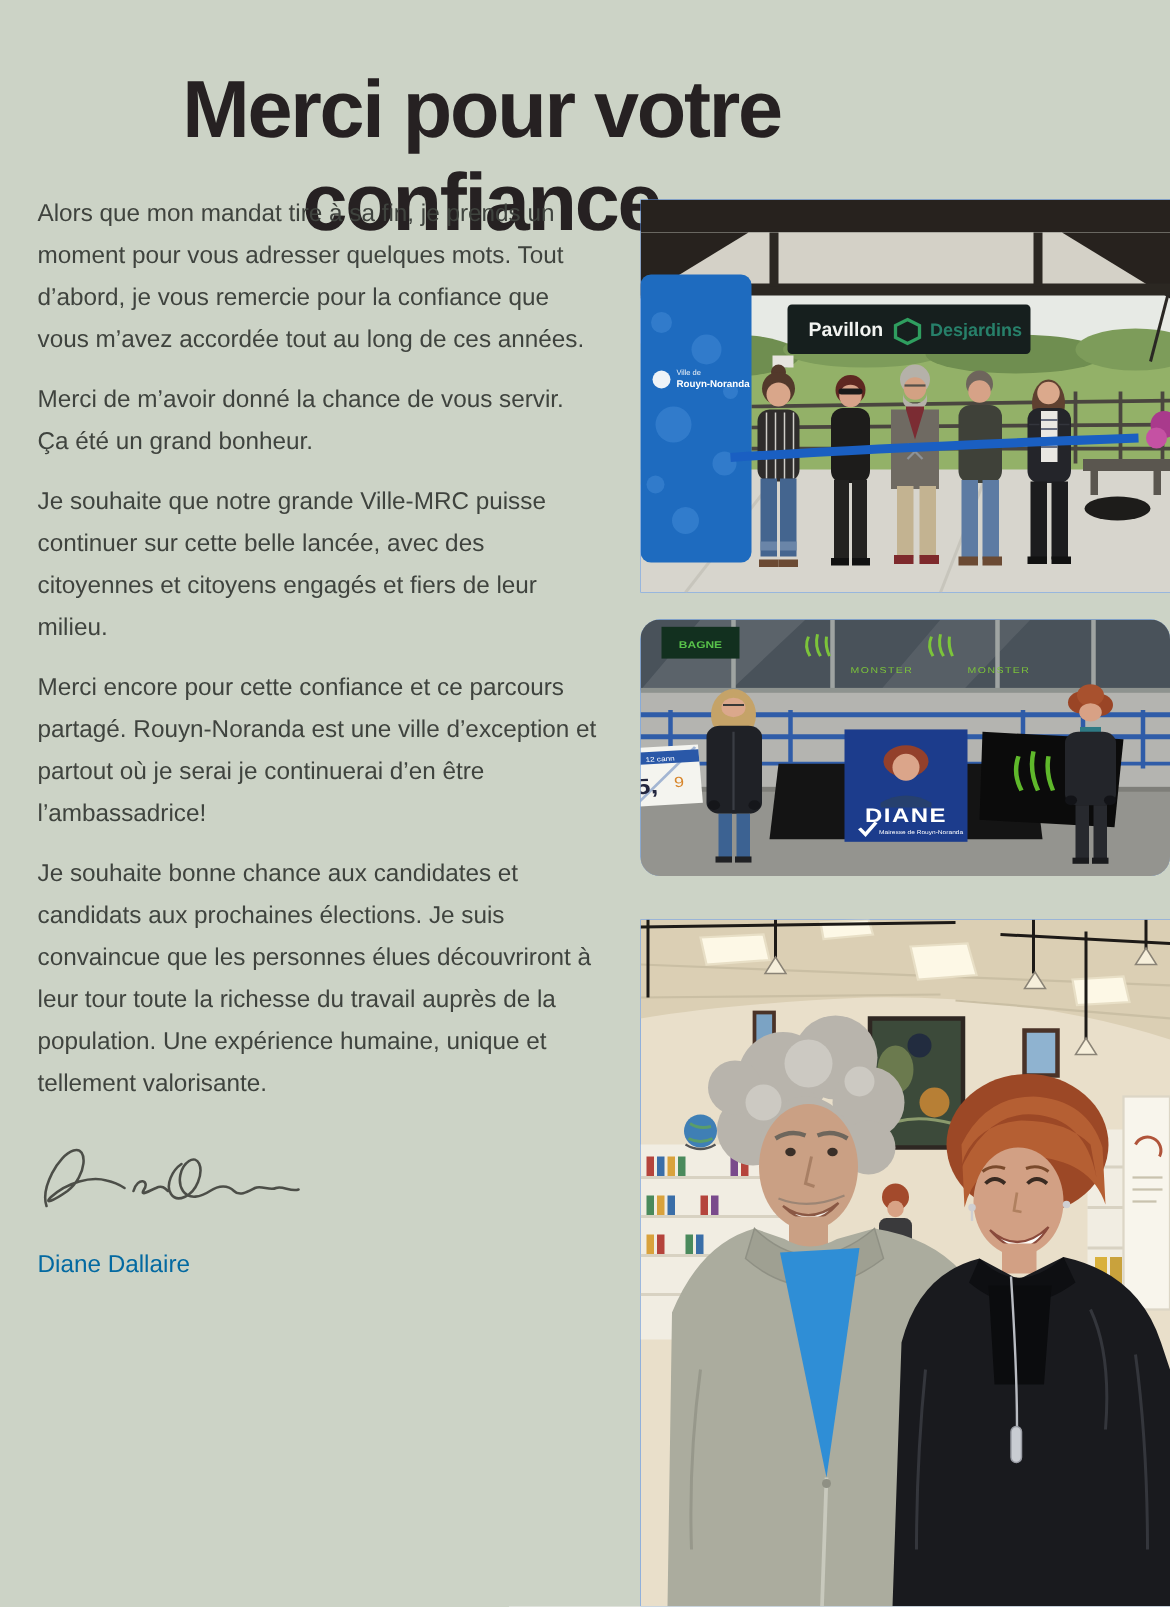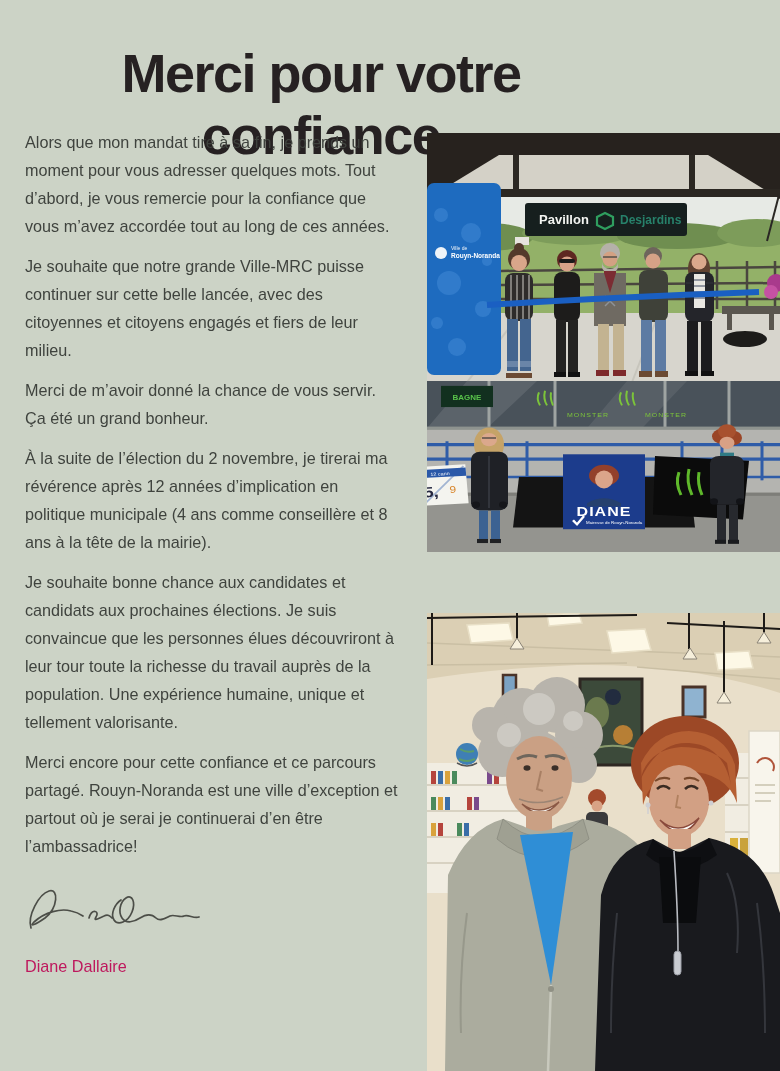--- a/index.html
+++ b/index.html
@@ -5,42 +5,41 @@
   html,body{margin:0;padding:0;}
   body{width:780px;height:1071px;font-family:"Liberation Sans",sans-serif;}
   .page{position:relative;width:780px;height:1071px;background:#ccd3c6;overflow:hidden;}
   .title{position:absolute;top:42px;left:0;width:642px;margin:0;text-align:center;
          font-size:54px;font-weight:800;letter-spacing:-1.5px;color:#262122;}
   .letter{position:absolute;left:25px;top:128px;width:376px;font-size:16.2px;
           line-height:28px;color:#3f433e;}
   .letter p{margin:0 0 12px 0;}
   .closing{margin-top:0;}
   .signature{margin:8px 0 2px 0;}
-  .signatory{font-size:16.2px;color:#be185d;margin-top:4px;}
+  .signatory{font-size:16.2px;color:#0369a1;margin-top:4px;}
   .photo{position:absolute;left:427px;width:353px;overflow:hidden;background:#3b82f6;}
   #photo1{top:133px;height:262px;}
-  #photo2{top:381px;height:171px;}
+  #photo2{top:413px;height:171px;border-radius:13px;}
   #photo3{top:613px;height:458px;}
   .photo svg{display:block;width:100%;height:100%;}
   svg text{font-family:"Liberation Sans",sans-serif;}
 </style>
 </head>
 <body>
 
 <div class="page">
 
   <h1 class="title">Merci pour votre confiance</h1>
 
   <div class="letter">
     <p>Alors que mon mandat tire à sa fin, je prends un moment pour vous adresser quelques mots. Tout d’abord, je vous remercie pour la confiance que vous m’avez accordée tout au long de ces années.</p>
+    <p>Merci de m’avoir donné la chance de vous servir. Ça été un grand bonheur.</p>
     <p>Je souhaite que notre grande Ville-MRC puisse continuer sur cette belle lancée, avec des citoyennes et citoyens engagés et fiers de leur milieu.</p>
-    <p>Merci de m’avoir donné la chance de vous servir. Ça été un grand bonheur.</p>
-    <p>À la suite de l’élection du 2 novembre, je tirerai ma révérence après 12 années d’implication en politique municipale (4 ans comme conseillère et 8 ans à la tête de la mairie).</p>
+    <p>Merci encore pour cette confiance et ce parcours partagé. Rouyn-Noranda est une ville d’exception et partout où je serai je continuerai d’en être l’ambassadrice!</p>
     <p>Je souhaite bonne chance aux candidates et candidats aux prochaines élections. Je suis convaincue que les personnes élues découvriront à leur tour toute la richesse du travail auprès de la population. Une expérience humaine, unique et tellement valorisante.</p>
-    <p>Merci encore pour cette confiance et ce parcours partagé. Rouyn-Noranda est une ville d’exception et partout où je serai je continuerai d’en être l’ambassadrice!</p>
 
     <svg class="signature" width="185" height="58" viewBox="0 0 185 58">
       <path d="M6,48 C2,36 14,14 24,11 C34,8 33,28 20,38 C10,45 4,47 9,42 C20,32 36,28 46,31 C51,32 55,34 58,36
                M64,38 C67,28 75,31 71,37 C68,42 74,38 79,36 C83,34 85,36 87,38
                M96,20 C90,24 85,34 89,40 C93,46 103,42 107,32 C111,22 107,14 101,18 C95,22 93,32 97,38 C101,44 109,42 115,38
                C121,34 127,34 131,38 C135,42 141,38 145,36 C149,34 155,38 159,36 C163,34 169,39 174,37" fill="none" stroke="#4c4e48" stroke-width="1.7" stroke-linecap="round"></path>
     </svg>
 
     <div class="signatory">Diane Dallaire</div>
   </div>

